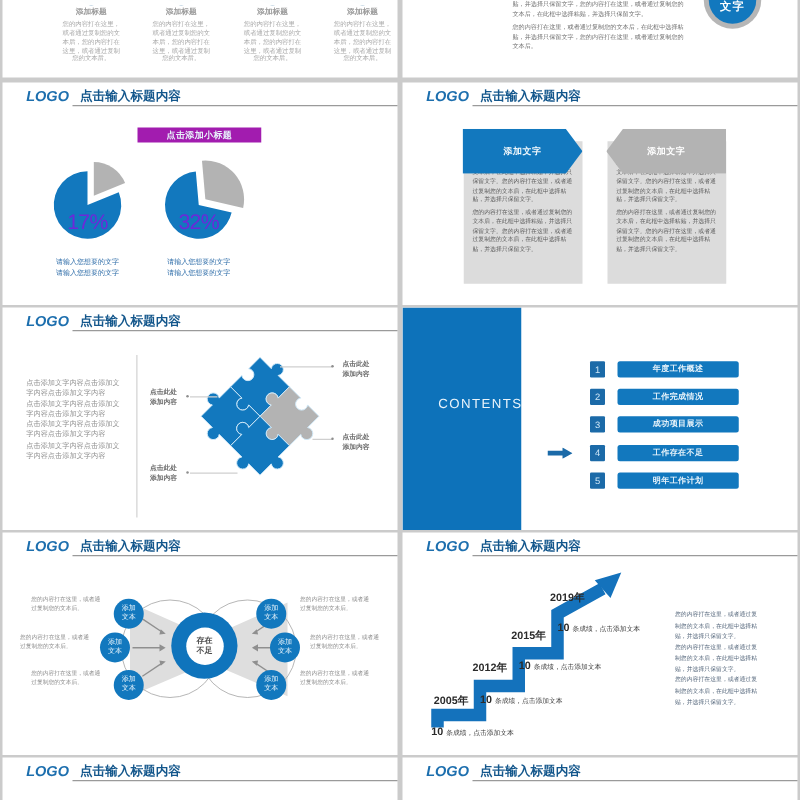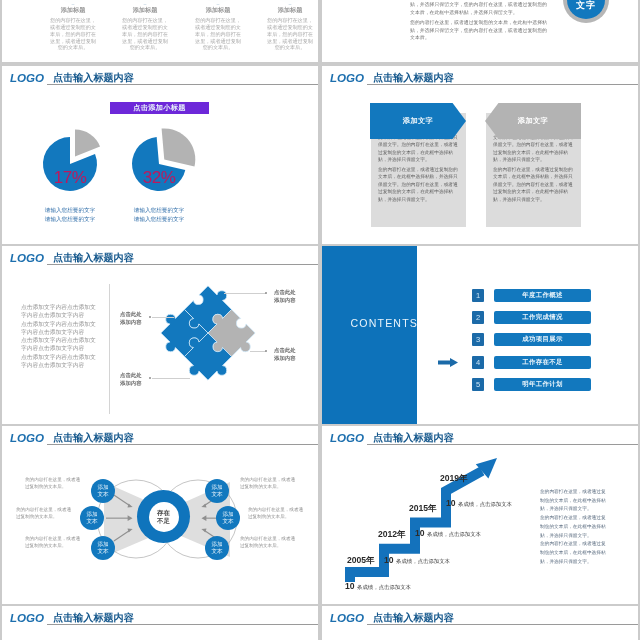--- a/index.html
+++ b/index.html
@@ -9,21 +9,21 @@
   .slide{position:absolute;background:#ffffff;overflow:hidden;}
   .c0{left:2px;width:316px;}
   .c1{left:322px;width:316px;}
   .r0{top:-120px;height:182px;}
   .r1{top:66px;height:178px;}
   .r2{top:246px;height:178px;}
   .r3{top:426px;height:178px;}
   .r4{top:606px;height:34px;}
 
   
-  .shead{position:absolute;left:1px;top:0;width:100%;height:22px;}
+  .shead{position:absolute;left:12px;top:0;width:100%;height:22px;}
   .logo{position:absolute;left:7px;top:5.5px;font-size:11.6px;font-weight:bold;
         font-style:italic;color:#1d6fae;letter-spacing:0px;line-height:1;
         font-family:"Liberation Sans",sans-serif;}
   .htitle{position:absolute;left:50px;top:6.5px;font-size:10.1px;font-weight:bold;
           color:#14578c;letter-spacing:0px;line-height:1;}
   .hrule{position:absolute;left:44px;top:17.5px;width:272px;height:1px;background:#9a9a9a;}
   
   .hexcols{position:absolute;left:0;top:0;width:100%;height:100%;}
   .hexcol{position:absolute;width:48px;top:99px;}
   .hexcol:nth-child(1){left:47px;}
@@ -37,26 +37,26 @@
   .hexbody{margin-top:4px;text-align:center;font-size:5.15px;line-height:6.8px;color:#a8a8a8;letter-spacing:-0.05px;}
 
   
   .btx{position:absolute;left:88px;top:114px;width:141px;}
   .btx p{margin:0 0 3px 0;font-size:4.9px;line-height:7.4px;color:#6e6e6e;}
   .bigbadge{position:absolute;left:245px;top:101px;width:38px;height:38px;border-radius:50%;
      background:#1278be;box-shadow:0 0 0 4px #b6b6b6;display:flex;align-items:center;justify-content:center;}
   .bigbadge span{color:#fff;font-size:9px;font-weight:bold;letter-spacing:1px;position:relative;top:5px;}
 
   
-  .subbar{position:absolute;left:108px;top:36px;width:99px;height:12px;background:#6d28d9;
+  .subbar{position:absolute;left:108px;top:36px;width:99px;height:12px;background:#a21caf;
      color:#e8f3fb;font-size:7.2px;font-weight:bold;display:flex;align-items:center;
      justify-content:center;letter-spacing:.3px;}
   .pie{position:absolute;width:88px;text-align:center;}
   .pie svg{display:block;margin:0 auto;}
-  .pielab{position:absolute;left:0;width:100%;text-align:center;color:#be185d;
+  .pielab{position:absolute;left:0;width:100%;text-align:center;color:#6d28d9;
      font-size:17px;font-weight:normal;letter-spacing:-0.5px;pointer-events:none;}
   .piecap{margin-top:-2px;font-size:5.6px;line-height:1.6;color:#2d6ca8;white-space:nowrap;}
 
   
   .apanel{position:absolute;top:37px;width:96px;}
   .apanel .abody{position:absolute;left:1px;top:10px;width:95px;height:114px;background:#dcdcdc;}
   .apanel .atxt p{margin:0 0 2px 0;padding:0;font-size:4.7px;line-height:7.5px;color:#5a5a5a;}
   .apanel .atxt{position:absolute;left:8px;top:23px;width:81px;}
   .ahdr{position:absolute;left:0;top:0;width:96px;height:36px;
         display:flex;align-items:center;justify-content:center;

